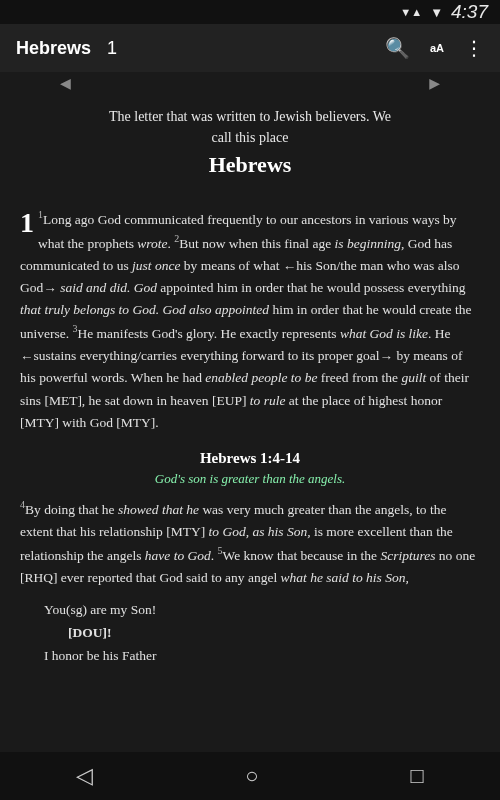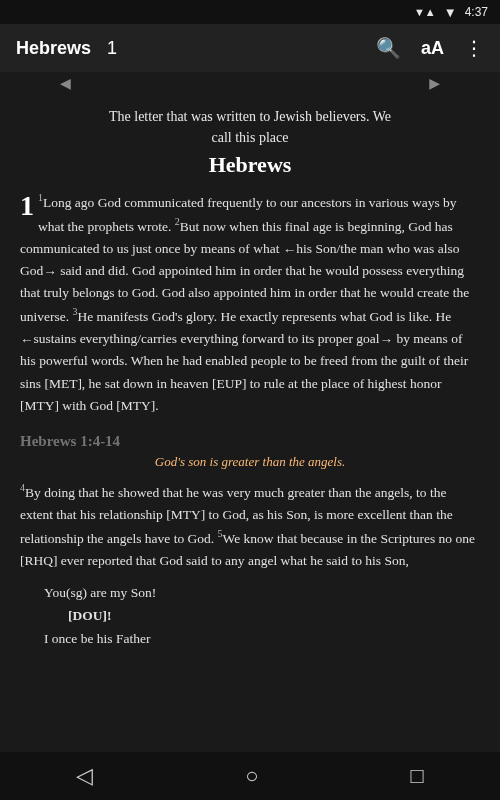--- a/index.html
+++ b/index.html
@@ -81,21 +81,21 @@
     }
     
     #content {
       height: calc(800px - 24px - 48px - 22px - 48px);
       overflow-y: auto;
       padding: 12px 20px;
       background: #1a1a1a;
     }
     .book-intro {
       text-align: center;
-      margin-bottom: 9px;
+      margin-bottom: 26px;
       font-size: 14px;
       line-height: 1.5;
       color: #e8e8e8;
     }
     .book-intro .book-title {
       font-size: 22px;
       font-weight: bold;
       color: #fff;
     }
     .chapter-number {
@@ -112,32 +112,33 @@
       line-height: 1.65;
       color: #e0e0e0;
       margin-bottom: 10px;
       text-align: left;
     }
     .verse-text sup {
       font-size: 10px;
       color: #bbb;
       vertical-align: super;
     }
-    .italic { }
+    .italic { font-style: italic; }
     .section-heading {
+      text-align: center;
       font-size: 15px;
       font-weight: bold;
-      color: #737373;
+      color: #ffffff;
       margin: 16px 0 4px 0;
     }
     .section-subheading {
       text-align: center;
       font-size: 13px;
       font-style: italic;
-      color: #fdba74;
+      color: #86efac;
       margin-bottom: 10px;
     }
     .poetry-block {
       margin: 2px 0 8px 24px;
       font-size: 13.5px;
       line-height: 1.7;
       color: #e0e0e0;
     }
     
     #bottom-nav {
@@ -155,31 +156,31 @@
       font-size: 22px;
       cursor: pointer;
     }
   </style>
 </head>
 <body>
 
 <div id="status-bar">
   <span style="font-size:11px;">▼▲</span>
   <span style="font-size:13px;">▼</span>
-  <span style="font-family:Arial;font-size:12px;">4:37</span>
+  <span style="font-family:Arial;font-size:19px;font-style:italic;">4:37</span>
 </div>
 
 <div id="app-bar">
   <div class="left">
     <span class="title">Hebrews</span>
     <span class="chapter">1</span>
   </div>
   <div class="icons">
     <span class="icon-btn">🔍</span>
-    <span class="icon-btn" style="font-size:18px;font-weight:bold;">aA</span>
+    <span class="icon-btn" style="font-size:11px;font-weight:bold;">aA</span>
     <span class="icon-btn">⋮</span>
   </div>
 </div>
 
 <div id="nav-arrows">
   <span class="nav-arrow">◀</span>
   <span class="nav-arrow">▶</span>
 </div>
 
 <div id="content">
@@ -198,21 +199,21 @@
   <div class="section-heading">Hebrews 1:4-14</div>
   <div class="section-subheading">God's son is greater than the angels.</div>
 
   <div class="verse-text">
     <sup>4</sup>By doing that he <span class="italic">showed that he</span> was very much greater than the angels, to the extent that his relationship [MTY] <span class="italic">to God, as his Son,</span> is more excellent than the relationship the angels <span class="italic">have to God</span>. <sup>5</sup>We know that because in the <span class="italic">Scriptures</span> no one [RHQ] ever reported that God said to any angel <span class="italic">what he said to his Son,</span>
   </div>
 
   <div class="poetry-block">
     <div>You(sg) are my Son!</div>
     <div style="padding-left:24px;font-weight:bold;">[DOU]!</div>
-    <div>I once be his Father</div>
+    <div>I honor be his Father</div>
   </div>
 
 </div>
 
 <div id="bottom-nav">
   <span class="bottom-nav-icon">◁</span>
   <span class="bottom-nav-icon">○</span>
   <span class="bottom-nav-icon">□</span>
 </div>
 

